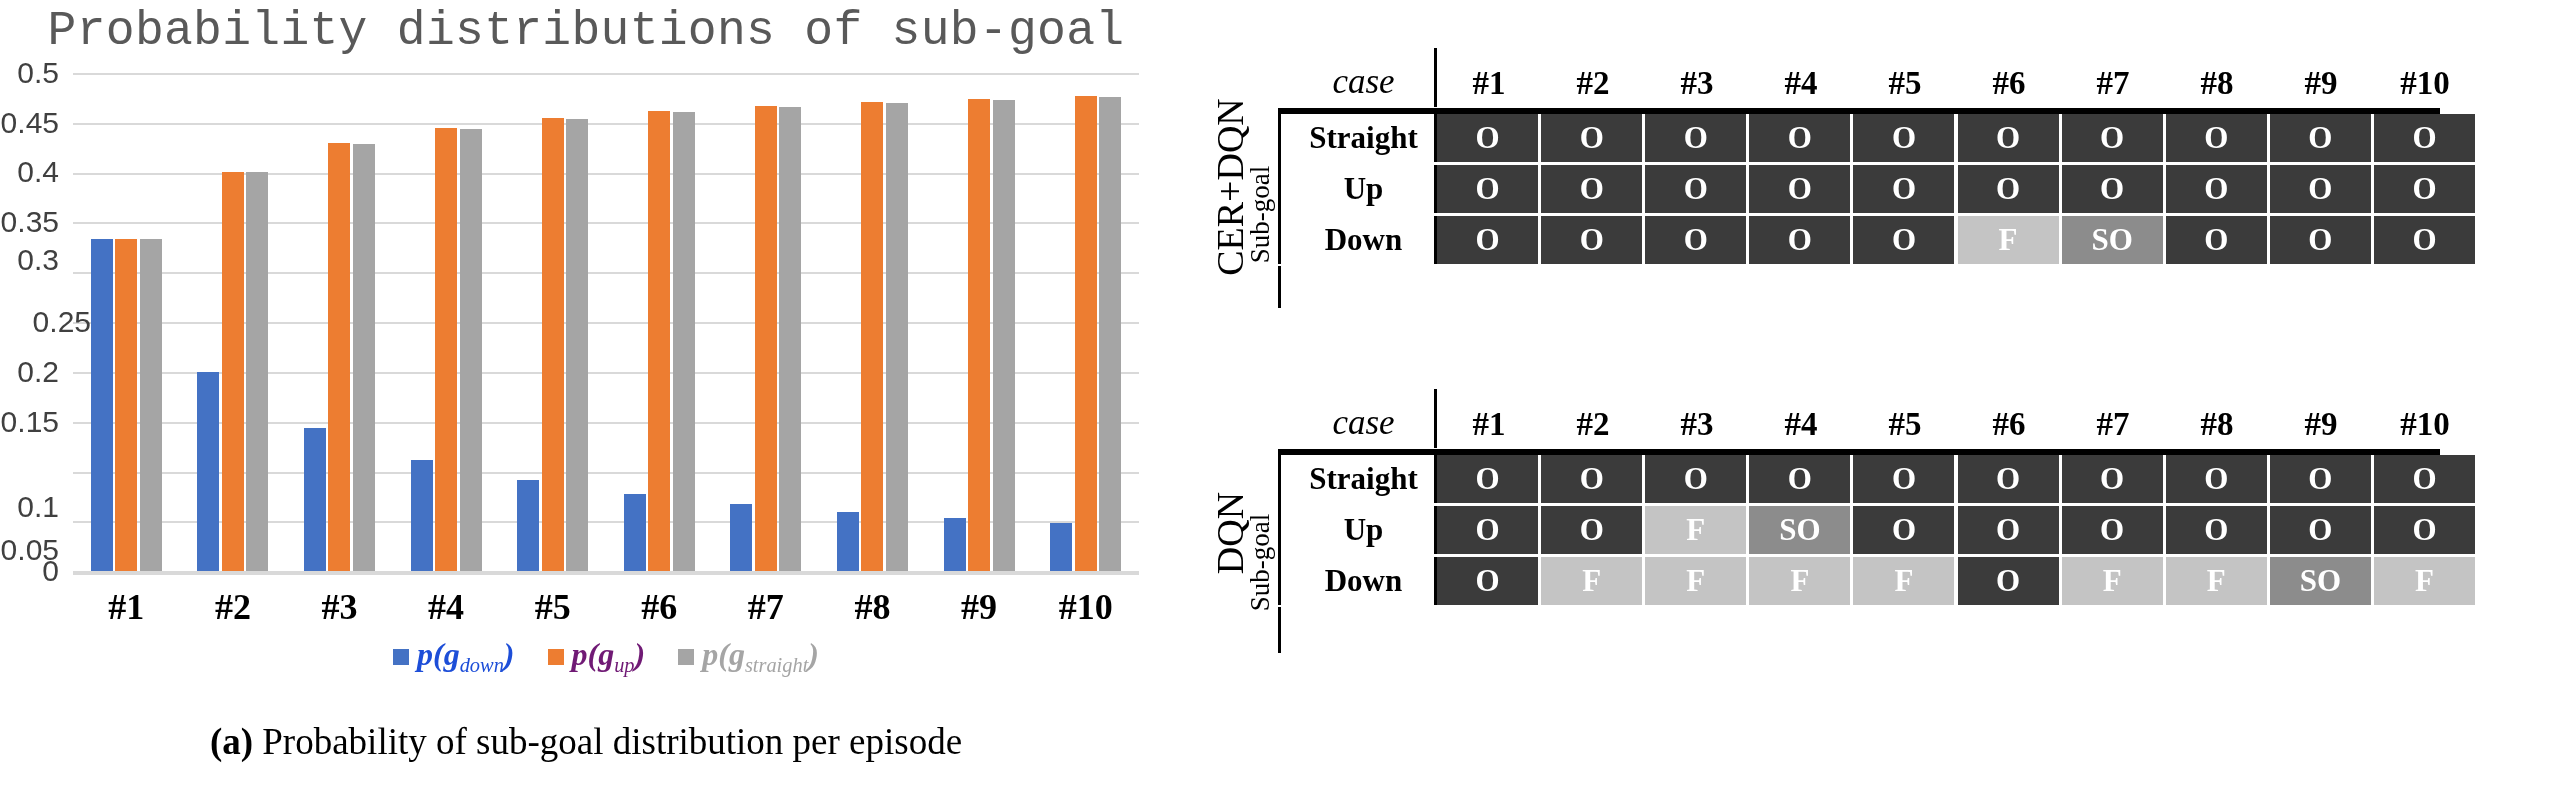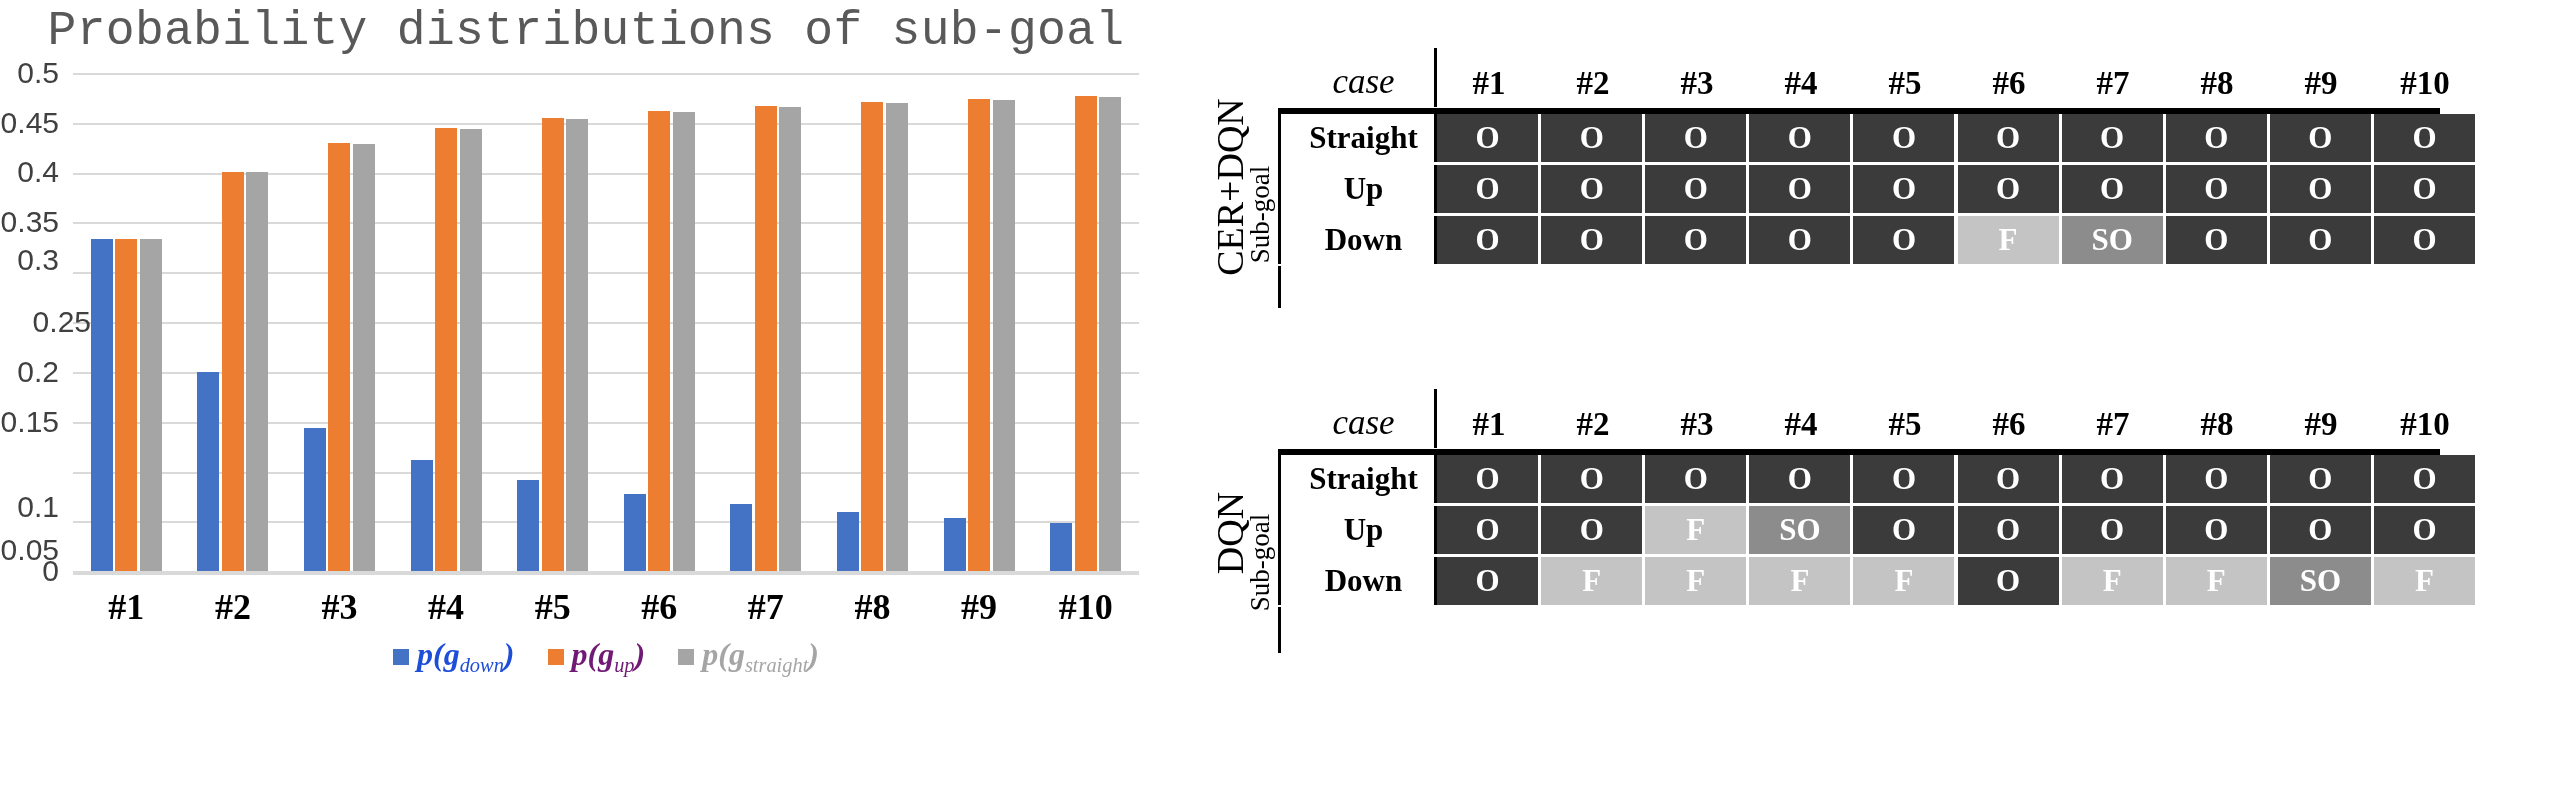--- a/index.html
+++ b/index.html
@@ -350,15 +350,18 @@
               <div class="cell F">F</div>
               <div class="cell SO">SO</div>
               <div class="cell F">F</div>
             </div>
           </div>
           <div class="botrule" style="margin-left: -15px; height: 2.5px; background: rgb(255, 255, 255);"></div>
         </div>
     </div>
   </div>
 
+  <div class="caption cap-a">
+    <b>(a)</b><span> Probability of sub-goal distribution per episode</span>
+  </div>
 
 </div>
 
 
 </body></html>

